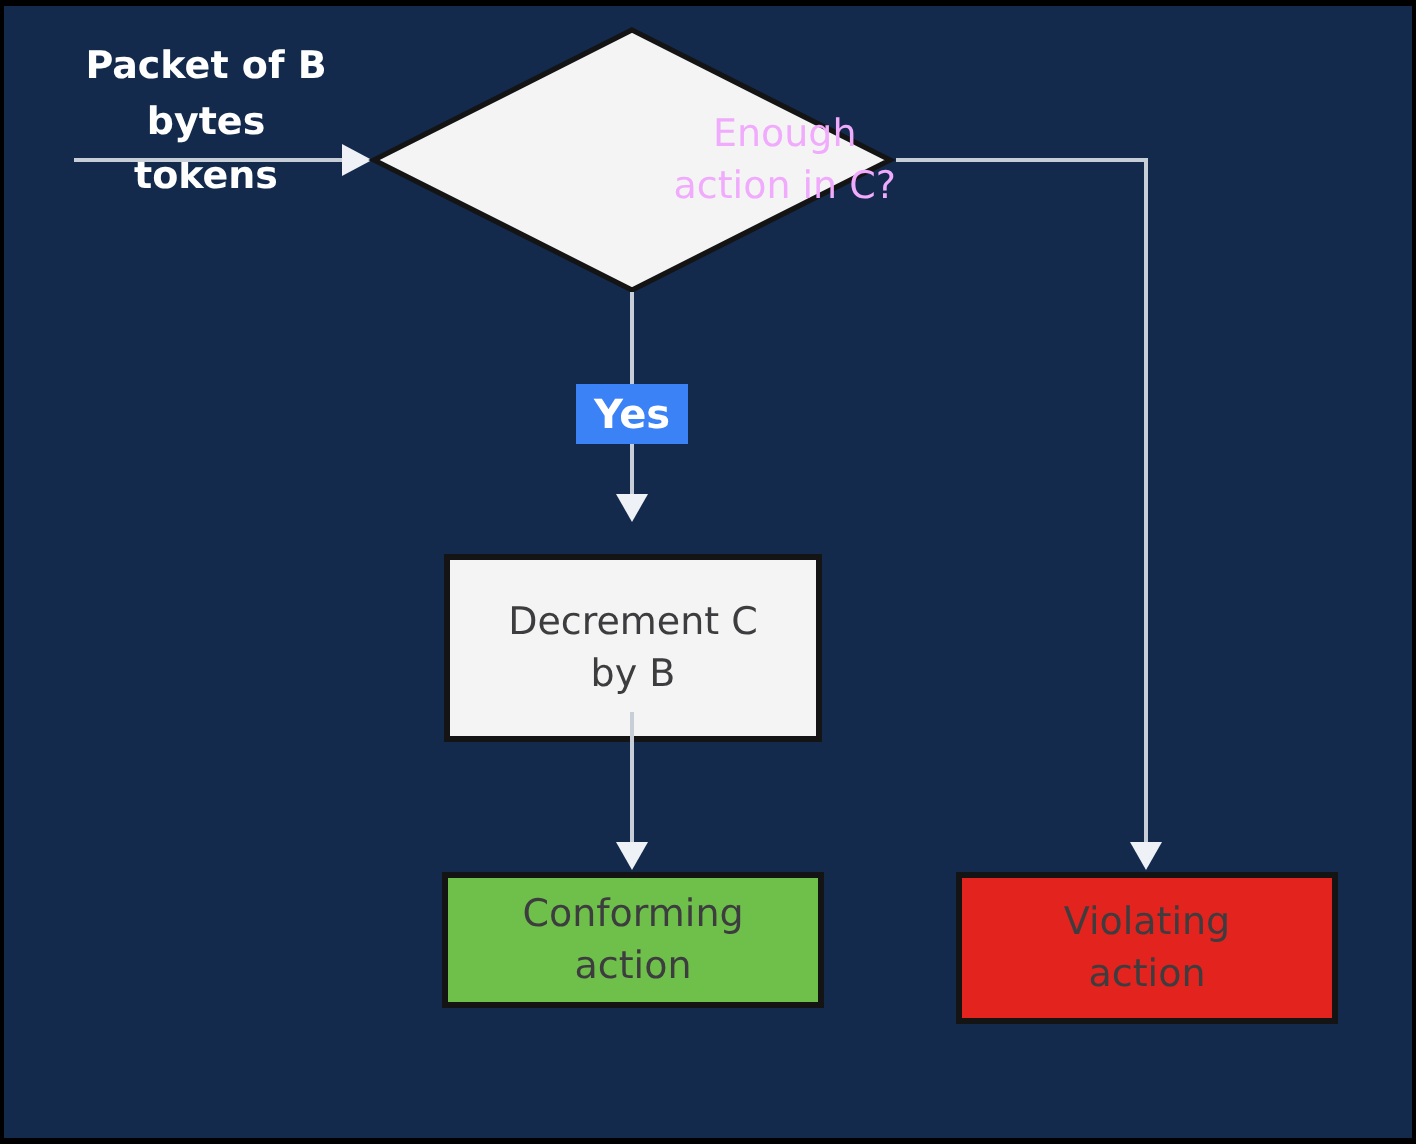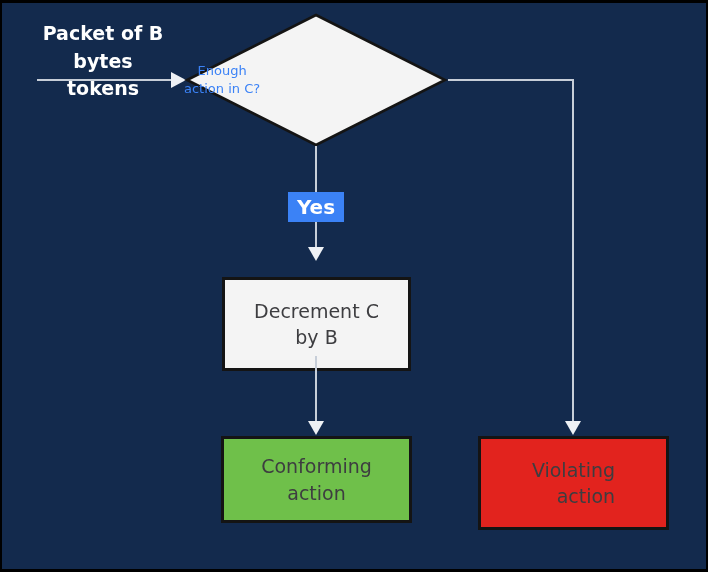--- a/index.html
+++ b/index.html
@@ -64,24 +64,24 @@
     left: 182px; top: 10px;
     width: 264px; height: 134px;
   }
   .diamond-wrap svg { display: block; }
   .diamond-text {
     position: absolute;
     left: 0; top: 0;
     width: 100%; height: 100%;
     display: flex;
     align-items: center;
-    justify-content: flex-start;
+    justify-content: flex-end;
     text-align: center;
-    color: #3b82f6;
-    font-size: 13px;
+    color: #f0abfc;
+    font-size: 19px;
     line-height: 1.38;
   }
 
   
   .start-text {
     position: absolute;
     left: 8px; top: 17px;
     width: 186px;
     text-align: center;
     color: #ffffff;
@@ -132,31 +132,31 @@
   <div class="node node-white" style="left:220px; top:259px; width:189px; height:94px;">
     <span>
       <span>Decrement C</span><br>
       <span>by B</span>
     </span>
   </div>
 
   <div class="line" style="left:313px; top:353px; width:2px; height:66px;"></div>
   <div class="arrow-down" style="left:306px; top:418px;"></div>
 
-  <div class="node node-green" style="left:219px; top:433px; width:191px; height:87px;">
+  <div class="node node-green" style="left:219px; top:433px; width:191px; height:68px;">
     <span>
       <span>Conforming</span><br>
       <span>action</span>
     </span>
   </div>
 
   <div class="line" style="left:446px; top:76px; width:126px; height:2px;"></div>
   <div class="line" style="left:570px; top:76px; width:2px; height:343px;"></div>
   <div class="arrow-down" style="left:563px; top:418px;"></div>
 
-  <div class="node node-red" style="left:476px; top:433px; width:191px; height:94px;text-align:right;">
+  <div class="node node-red" style="left:476px; top:433px; width:191px; height:76px;">
     <span>
       <span>Violating</span><br>
       <span>action</span>
     </span>
   </div>
 
 </div>
 
 </body></html>

